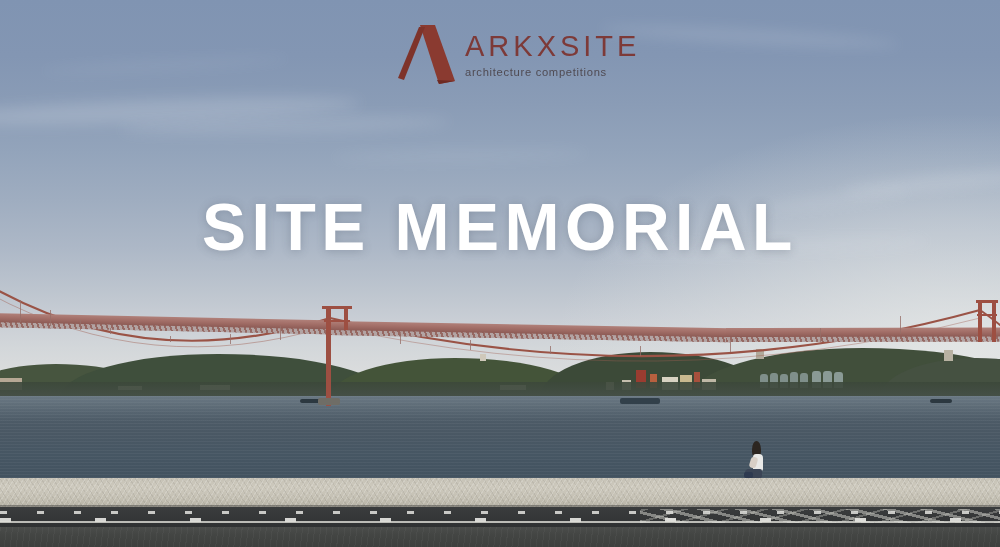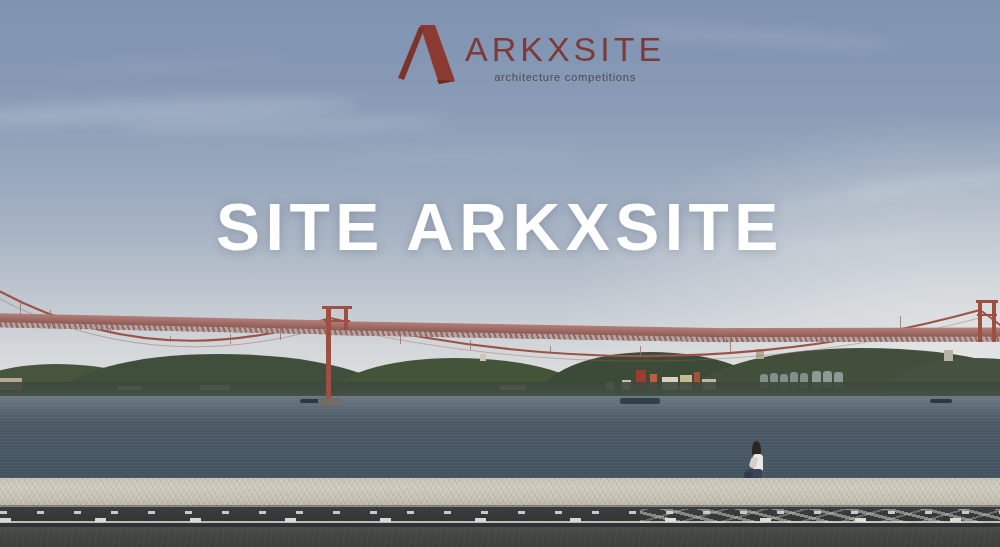--- a/index.html
+++ b/index.html
@@ -195,35 +195,34 @@
   .logo {
     position: absolute;
     left: 393px; top: 24px;
     width: 232px; height: 62px;
     display: flex;
     align-items: flex-start;
   }
   .logo-mark { width: 66px; height: 62px; flex: none; }
   .logo-text { margin-left: 6px; padding-top: 8px; }
   .logo-word {
-    font-size: 34px;
+    font-size: 29px;
     letter-spacing: 4.0px;
     color: #7d3a38;
     line-height: 1;
     font-weight: 400;
     white-space: nowrap;
   }
   .logo-sub {
     margin-top: 6px;
     font-size: 11.2px;
     letter-spacing: 0.7px;
     color: #4f4a52;
     line-height: 1;
     white-space: nowrap;
-    text-align: center;
   }
 
   
   .headline {
     position: absolute;
     left: 0; top: 194px;
     width: 1000px;
     text-align: center;
     color: #ffffff;
     font-weight: bold;
@@ -385,15 +384,15 @@
       <polygon points="27,1 42,1 62,57 46,60" fill="#8a3a30"></polygon>
       <polygon points="26,3 32,3 11,56 5,54" fill="#7e332a"></polygon>
       <polygon points="44,56 62,57 46,60" fill="#6e2a22"></polygon>
     </svg>
     <div class="logo-text">
       <div class="logo-word">ARKXSITE</div>
       <div class="logo-sub">architecture competitions</div>
     </div>
   </div>
 
-  <div class="headline">SITE ARKXSITE</div>
+  <div class="headline">SITE MEMORIAL</div>
 
 </div>
 
 </body></html>

